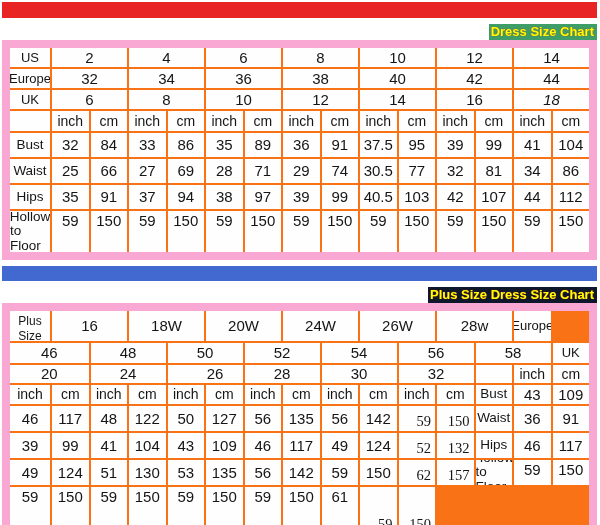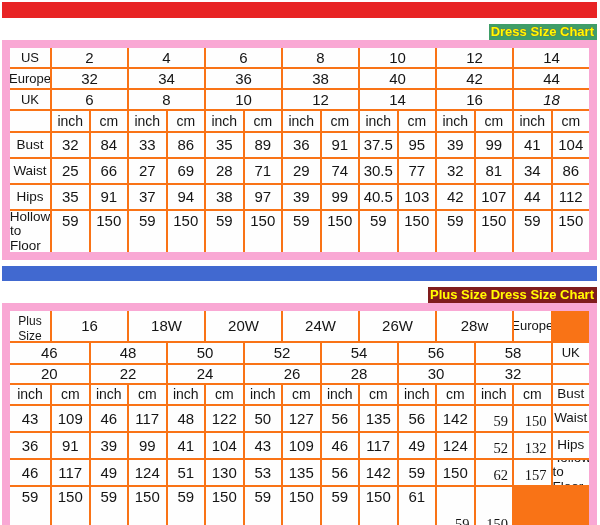--- a/index.html
+++ b/index.html
@@ -10,21 +10,21 @@
   .red-bar{margin:2px 3px 0 2px;height:16px;background:#e82425;}
   .blue-bar{margin:6px 3px 0 2px;height:15px;background:#4169d0;}
   .title-bar{margin:6px 3px 0 8px;height:16px;display:flex;align-items:flex-end;flex-direction:column;}
   .title-label{
     color:#ffff00;font-size:13px;font-weight:bold;line-height:16px;
     padding:0 3px 0 2px;white-space:nowrap;
     text-shadow:0 0 1px rgba(190,30,30,.9);
   }
   .t1-label{background:#3f9e68;}
   .t1-fill{flex:1;background:#52bd1c;}
-  .t2-label{background:#7f1d1d;}
+  .t2-label{background:#0f172a;}
   .t2-fill{flex:1;background:#f900cd;}
   .tbl{
     margin:0 3px 0 2px;display:grid;
     grid-template-columns:40px repeat(14,1fr);
     background:#f97316;gap:2px;border:8px solid #f9a8d4;
   }
   .tbl1{grid-template-rows:19px 19px 19px 20px 24px 24px 24px 41px;}
   .tbl2{grid-template-rows:30px 20px 18px 19px 25px 25px 25px 47px;}
   .c{
     background:#fefefe;display:flex;align-items:center;justify-content:center;
@@ -181,21 +181,20 @@
       <div class="c lbl size-lbl">Europe</div>
       <div class="c size-val" style="grid-column: span 2;">46</div>
       <div class="c size-val" style="grid-column: span 2;">48</div>
       <div class="c size-val" style="grid-column: span 2;">50</div>
       <div class="c size-val" style="grid-column: span 2;">52</div>
       <div class="c size-val" style="grid-column: span 2;">54</div>
       <div class="c size-val" style="grid-column: span 2;">56</div>
       <div class="c size-val" style="grid-column: span 2;">58</div>
       <div class="c lbl size-lbl">UK</div>
       <div class="c size-val" style="grid-column: span 2;">20</div>
-      <div class="c size-val" style="grid-column: span 2;">22</div>
       <div class="c size-val" style="grid-column: span 2;">24</div>
       <div class="c size-val" style="grid-column: span 2; padding-left: 20px;">26</div>
       <div class="c size-val" style="grid-column: span 2;">28</div>
       <div class="c size-val" style="grid-column: span 2;">30</div>
       <div class="c size-val" style="grid-column: span 2;">32</div>
       <div class="c lbl"></div>
       <div class="c unit">inch</div>
       <div class="c unit">cm</div>
       <div class="c unit">inch</div>
       <div class="c unit">cm</div>

